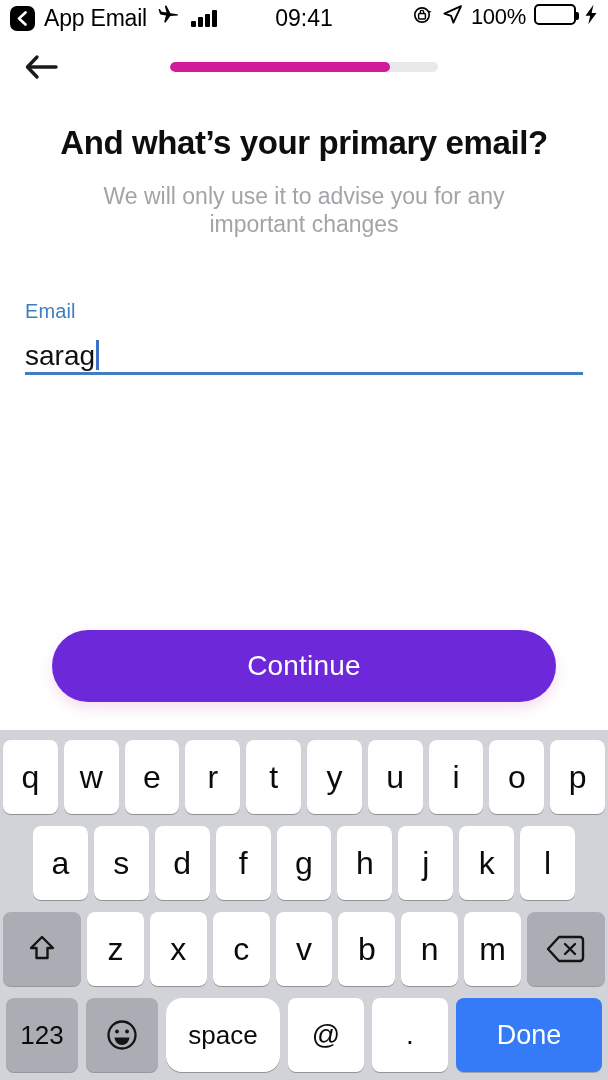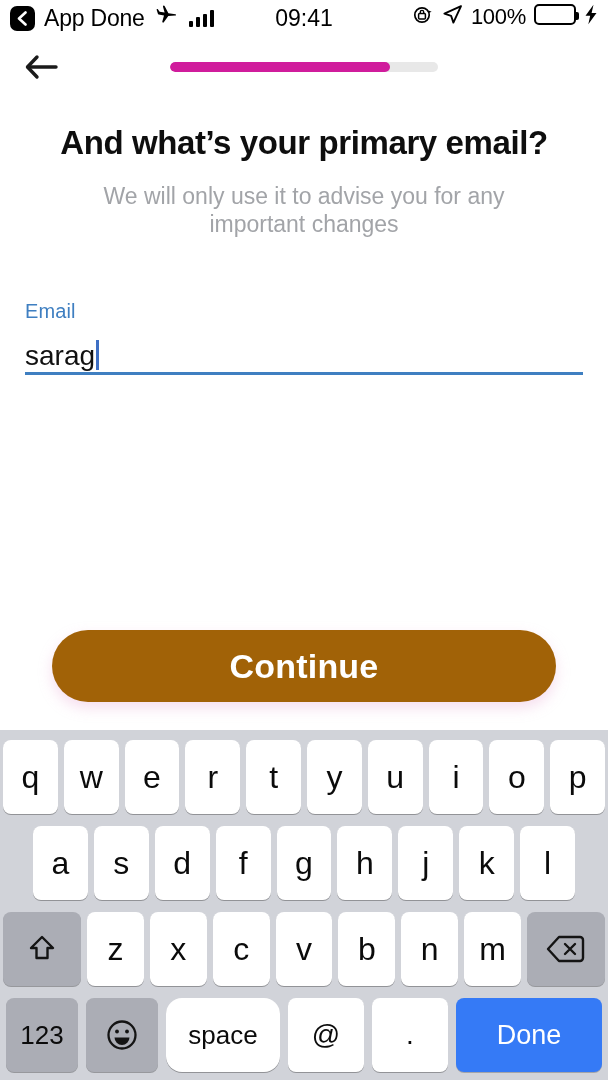--- a/index.html
+++ b/index.html
@@ -203,30 +203,29 @@
     transform: translateY(5px);
   }
 
   
   .continue-btn {
     position: absolute;
     left: 52px;
     top: 630px;
     width: 504px;
     height: 72px;
-    background: #a16207;
+    background: #6d28d9;
     border-radius: 36px;
     border: none;
     color: #FFFFFF;
-    font-size: 34px;
+    font-size: 28px;
     font-family: "Liberation Sans", sans-serif;
     letter-spacing: 0.2px;
     box-shadow: 0 6px 14px rgba(230,160,205,0.35);
     cursor: pointer;
-    font-weight: bold;
   }
 
   
   .keyboard {
     position: absolute;
     left: 0;
     top: 730px;
     width: 608px;
     height: 350px;
     background: #D1D3D9;
@@ -300,21 +299,21 @@
 </head>
 <body>
 
 <div class="status-bar">
   <div class="status-left">
     <span class="back-badge">
       <svg width="13" height="15" viewBox="0 0 13 15">
         <path d="M9.5 1.5 L3 7.5 L9.5 13.5" fill="none" stroke="#fff" stroke-width="2.6" stroke-linecap="round" stroke-linejoin="round"></path>
       </svg>
     </span>
-    <span class="carrier-name">App Done</span>
+    <span class="carrier-name">App Email</span>
     <span class="airplane-icon">
       <svg width="24" height="24" viewBox="0 0 24 24">
         <path d="M21.5 11.3 L14.4 10.2 L10.6 3.1 C10.4 2.7 10 2.5 9.6 2.6 C9.1 2.8 8.9 3.3 9 3.8 L10.6 9.6 L5.6 8.8 L3.9 6.3 C3.7 6 3.3 5.9 3.0 6.1 C2.7 6.2 2.6 6.6 2.7 6.9 L4.0 11.0 C4.1 11.3 4.3 11.5 4.6 11.6 L10.0 12.6 L8.3 18.5 C8.2 19.0 8.4 19.4 8.8 19.6 C9.2 19.7 9.6 19.6 9.8 19.2 L14.3 13.0 L21.4 12.5 C21.8 12.5 22.0 12.2 22.0 11.9 C22.0 11.6 21.8 11.3 21.5 11.3 Z" fill="#000"></path>
       </svg>
     </span>
     <span class="signal-bars">
       <i></i>
         <i></i>
         <i></i>
         <i></i>

